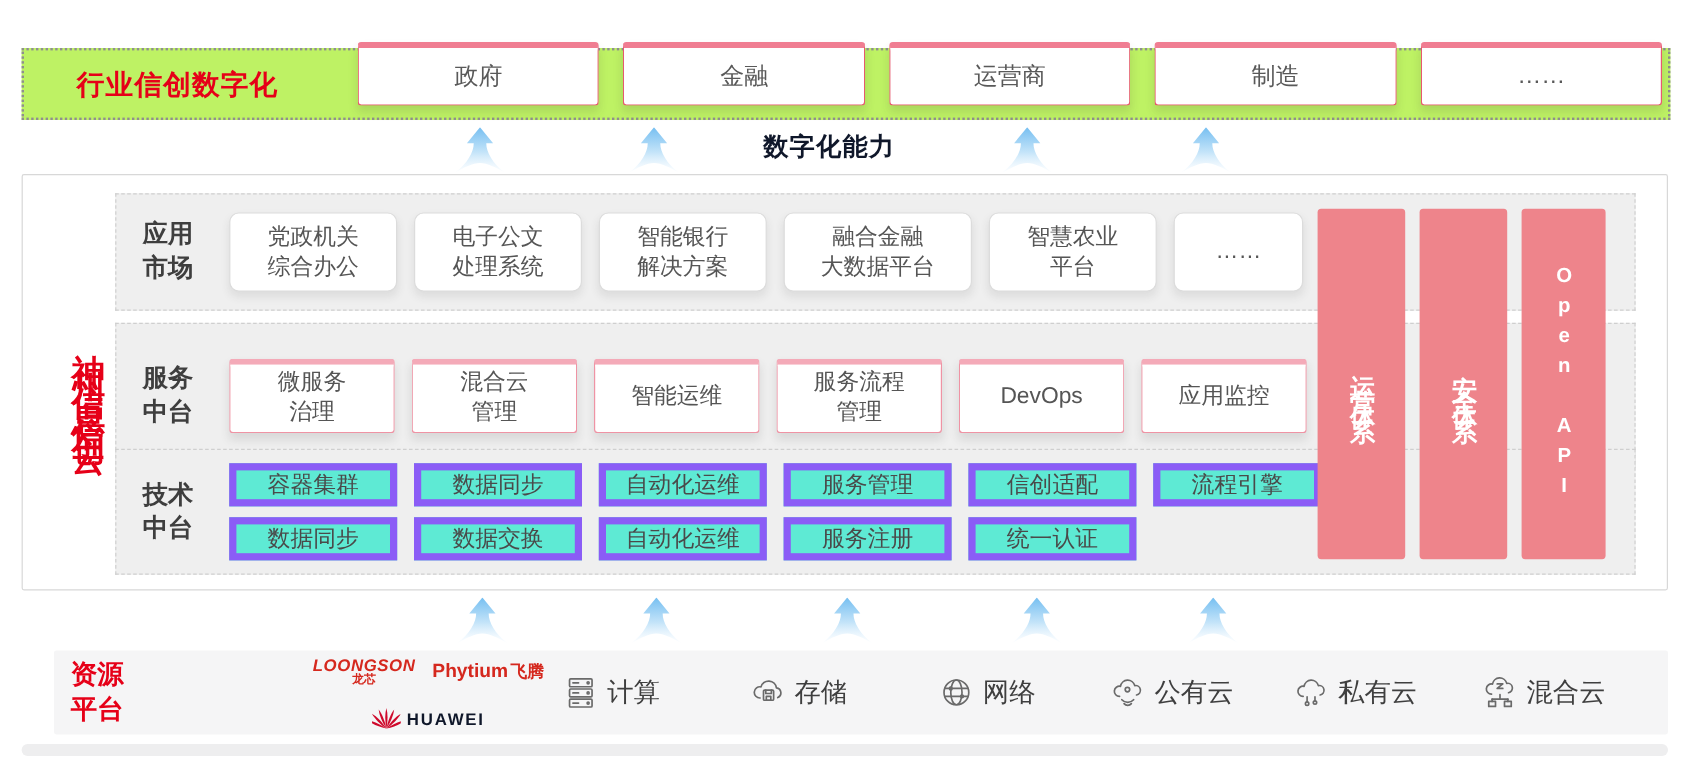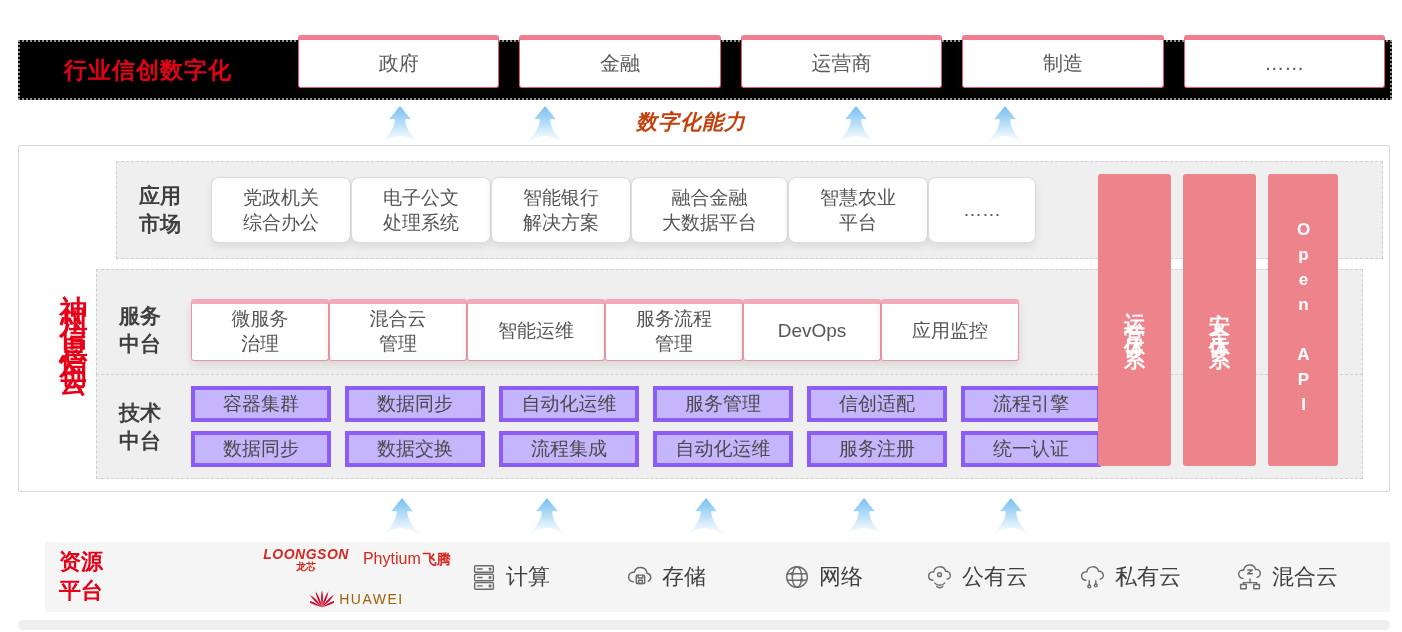--- a/index.html
+++ b/index.html
@@ -2,64 +2,64 @@
 <html><head>
 <meta charset="utf-8">
 <style>
   html,body{margin:0;padding:0;background:#fff;}
   *{box-sizing:border-box;}
   body{font-family:"Liberation Sans","DejaVu Sans",sans-serif;}
   .canvas{position:relative;width:1402px;height:632px;background:#fff;overflow:hidden;}
   .pre{white-space:pre-line;}
 
   
-  .top-banner{position:absolute;left:18px;top:40px;width:1374px;height:60px;border:2px dotted #8f8f8f;background:#000000;text-decoration:underline;}
+  .top-banner{position:absolute;left:18px;top:40px;width:1374px;height:60px;border:2px dotted #8f8f8f;background:#bef264;text-decoration:underline;}
   .banner-title{position:absolute;left:44px;top:0;height:56px;display:flex;align-items:center;font-size:23px;font-weight:bold;color:#e60018;letter-spacing:1px;}
   .industries{position:absolute;left:278px;top:-7px;width:1087px;display:flex;gap:20px;}
   .industry-box{flex:1;height:53px;background:#fff;border:1px solid #e7596f;border-top:5px solid #f07d92;border-radius:3px;box-shadow:0 5px 8px rgba(60,60,60,.14);display:flex;align-items:center;justify-content:center;font-size:20px;color:#595959;}
 
   
   .up-arrow{position:absolute;width:42px;height:38px;}
-  .cap-label{position:absolute;left:636px;top:108px;font-size:21px;font-weight:bold;color:#c2410c;letter-spacing:1px;font-style:italic;}
+  .cap-label{position:absolute;left:636px;top:108px;font-size:21px;font-weight:bold;color:#0f172a;letter-spacing:1px;}
 
   
   .main-box{position:absolute;left:18px;top:145px;width:1372px;height:347px;background:#fff;border:1px solid #d8d8d8;border-radius:2px;}
   .vertical-title{position:absolute;left:30px;top:0;height:100%;width:48px;display:flex;align-items:center;justify-content:center;writing-mode:vertical-rl;text-orientation:upright;font-size:28px;font-weight:bold;color:#e60018;letter-spacing:13px;}
   .prow{position:absolute;left:77px;width:1267px;background:#efefef;border:1px dashed #cfcfcf;display:flex;align-items:center;}
-  .row-app{top:15px;height:98px;margin-left:20px;}
+  .row-app{top:15px;height:98px;}
   .row-svc{top:123px;height:121px;}
   .row-tech{top:228px;height:105px;}
   .row-label{width:86px;flex:none;text-align:center;font-size:21px;font-weight:bold;color:#3e3e3e;line-height:1.32;}
-  .row-items{display:flex;margin-left:8px;align-items:center;}
+  .row-items{display:flex;gap:14px;margin-left:8px;align-items:center;}
   .app-box{height:66px;background:#fff;border:1px solid #dcdcdc;border-radius:8px;box-shadow:0 4px 7px rgba(60,60,60,.10);display:flex;align-items:center;justify-content:center;text-align:center;font-size:19px;color:#555;line-height:1.32;}
   .w140{width:140px;} .w157{width:157px;} .w108{width:108px;}
   .svc-box{width:138px;height:62px;background:#fff;border:1px solid #ef93a4;border-top:5px solid #f4aab8;border-radius:3px;box-shadow:0 5px 8px rgba(60,60,60,.12);display:flex;align-items:center;justify-content:center;text-align:center;font-size:19px;color:#555;line-height:1.3;}
   .tech-grid{display:flex;flex-direction:column;gap:9px;margin-left:8px;}
   .tech-line{display:flex;gap:14px;}
-  .tech-cell{width:140px;height:36px;background:#c4b5fd;border:4px solid #8b5cf6;display:flex;align-items:center;justify-content:center;font-size:19px;color:#4a4a4a;}
+  .tech-cell{width:140px;height:36px;background:#5eead4;border:6px solid #8b5cf6;display:flex;align-items:center;justify-content:center;font-size:19px;color:#4a4a4a;}
   .side-bar{position:absolute;top:28px;height:292px;background:#ee848b;border-radius:3px;display:flex;align-items:center;justify-content:center;writing-mode:vertical-rl;text-orientation:upright;color:#fff;font-weight:bold;}
   .side-bar.cn{font-size:21px;letter-spacing:12px;}
   .side-bar.en{font-size:17px;letter-spacing:6px;}
   .bar-1{left:1079px;width:73px;}
   .bar-2{left:1164px;width:73px;}
   .bar-3{left:1249px;width:70px;}
 
   
   .resource-box{position:absolute;left:45px;top:542px;width:1345px;height:70px;background:#f5f5f6;border-radius:2px;}
   .res-label{position:absolute;left:14px;top:0;height:100%;display:flex;align-items:center;font-size:22px;font-weight:bold;color:#e60018;line-height:1.3;}
   .vendors{position:absolute;left:196px;top:5px;width:232px;display:flex;flex-direction:column;gap:15px;}
   .vendor-row1{display:flex;gap:14px;align-items:center;justify-content:center;}
   .loongson{display:flex;flex-direction:column;align-items:center;line-height:1;}
   .loongson-en{font-size:14px;font-weight:bold;font-style:italic;color:#d5281e;letter-spacing:.5px;}
   .loongson-cn{font-size:10px;font-weight:bold;color:#d5281e;margin-top:1px;}
   .phytium{display:flex;align-items:baseline;gap:2px;}
-  .phytium-en{font-size:16px;font-weight:normal;color:#d5281e;}
+  .phytium-en{font-size:16px;font-weight:bold;color:#d5281e;}
   .phytium-cn{font-size:14px;font-weight:bold;color:#d5281e;}
   .vendor-row2{display:flex;align-items:center;justify-content:center;gap:5px;margin-top:2px;}
-  .huawei-text{font-size:14px;font-weight:normal;color:#a16207;letter-spacing:1.5px;text-align:center;}
+  .huawei-text{font-size:14px;font-weight:bold;color:#0f172a;letter-spacing:1.5px;text-align:center;}
   .res-item{position:absolute;top:50%;transform:translateY(-50%);display:flex;align-items:center;gap:7px;}
   .res-item .lbl{font-size:22px;color:#3f3f3f;}
   .res-icon{stroke:#6a6a6a;fill:none;stroke-width:1.5;stroke-linecap:round;stroke-linejoin:round;}
   .i1{left:424px;} .i2{left:580px;} .i3{left:737px;} .i4{left:880px;} .i5{left:1033px;} .i6{left:1190px;}
 
   .bottom-strip{position:absolute;left:18px;top:620px;width:1372px;height:10px;background:#eeeeef;border-radius:5px;}
   .defs-holder{position:absolute;width:0;height:0;overflow:hidden;}
 </style>
 </head>
 <body>
@@ -147,21 +147,20 @@
           <div class="tech-cell">容器集群</div>
           <div class="tech-cell">数据同步</div>
           <div class="tech-cell">自动化运维</div>
           <div class="tech-cell">服务管理</div>
           <div class="tech-cell">信创适配</div>
           <div class="tech-cell">流程引擎</div>
         </div>
         <div class="tech-line">
           <div class="tech-cell">数据同步</div>
           <div class="tech-cell">数据交换</div>
-          <div class="tech-cell">流程集成</div>
           <div class="tech-cell">自动化运维</div>
           <div class="tech-cell">服务注册</div>
           <div class="tech-cell">统一认证</div>
         </div>
       </div>
     </div>
 
     <div class="side-bar cn bar-1">运营体系</div>
     <div class="side-bar cn bar-2">安全体系</div>
     <div class="side-bar en bar-3">Open API</div>

